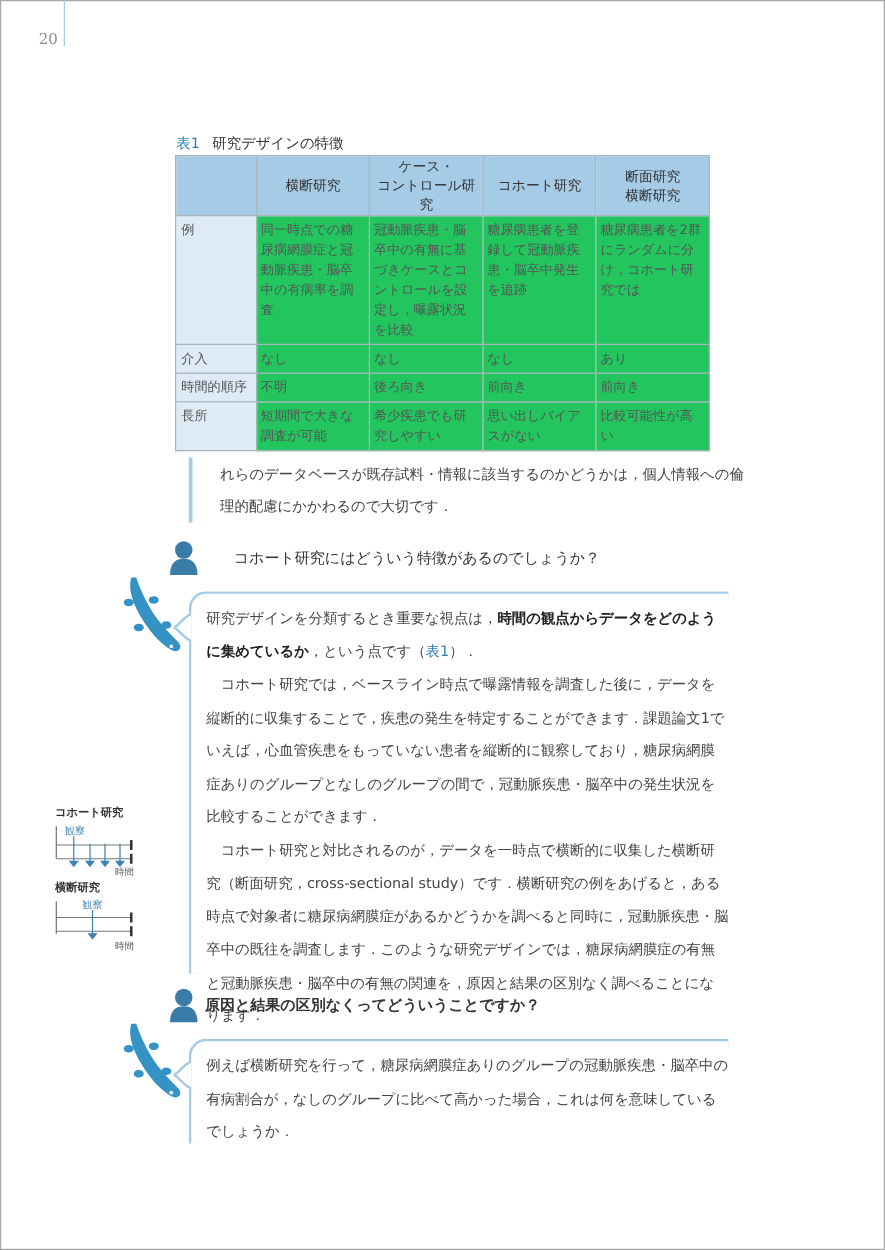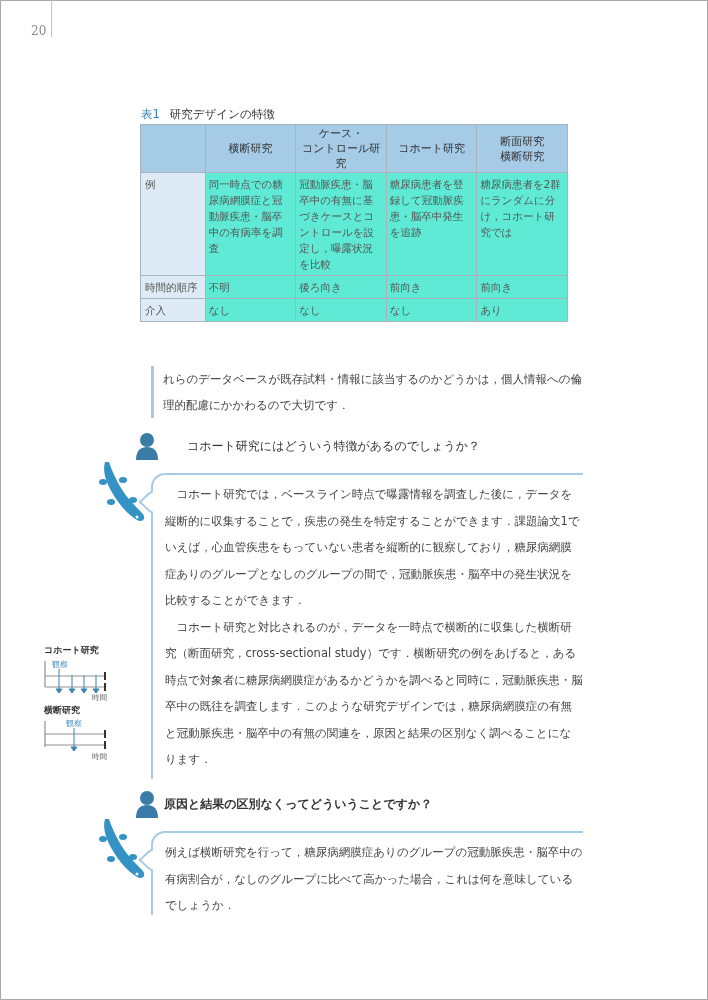--- a/index.html
+++ b/index.html
@@ -7,24 +7,24 @@
   .frame { position:absolute; left:0; top:0; width:706px; height:998px; border:1px solid #a8a8a8; }
   .page-num { position:absolute; left:31px; top:24px; font-family:"DejaVu Serif", serif; font-size:12px; color:#8a8a8a; }
   .page-rule { position:absolute; left:51px; top:0; width:1px; height:37px; background:#a7c9e4; }
 
   .tbl-caption { position:absolute; left:141px; top:107px; font-size:11.5px; color:#333; }
   .tbl-caption .num { color:#2e7fb8; margin-right:10px; }
   table.design { position:absolute; left:140px; top:124px; width:428px; border-collapse:collapse; font-size:10.5px; color:#555; }
   table.design th, table.design td { border:1px solid #a9b3bb; vertical-align:top; line-height:16px; }
   table.design th { background:#a6cbe6; color:#333; font-weight:normal; text-align:center; vertical-align:middle; height:30px; padding:1px 2px; font-size:11px; line-height:15px; }
   table.design td.rowh { background:#deebf6; width:56px; padding:3px 4px; }
-  table.design td { padding:3px 3px; background:#5eead4; }
+  table.design td { padding:3px 3px; background:#22c55e; }
   .col-w { width:86px; }
 
-  .quote-block { position:absolute; left:151px; top:366px; width:420px; border-left:3px solid #a6cbe6; padding-left:9px; font-size:11.5px; line-height:26px; color:#444; }
+  .quote-block { position:absolute; left:151px; top:366px; width:420px; border-left:3px solid #a6cbe6; padding-left:22px; font-size:11.5px; line-height:26px; color:#444; }
 
   .q-head { position:absolute; left:135px; font-size:12px; color:#333; display:flex; align-items:center; }
   .q-head .person { width:24px; height:28px; margin-right:5px; }
   .q1 { top:432px;gap:23px; }
   .q2 { top:790px;font-weight:bold; }
 
   .salamander { position:absolute; width:50px; height:70px; }
   .sal1 { left:97px; top:458px; }
   .sal2 { left:97px; top:815px; }
 
@@ -66,32 +66,39 @@
   </thead>
   <tbody>
     <tr style="height:84px">
       <td class="rowh">例</td>
       <td>同一時点での糖尿病網膜症と冠動脈疾患・脳卒中の有病率を調査</td>
       <td>冠動脈疾患・脳卒中の有無に基づきケースとコントロールを設定し，曝露状況を比較</td>
       <td>糖尿病患者を登録して冠動脈疾患・脳卒中発生を追跡</td>
       <td>糖尿病患者を2群にランダムに分け，コホート研究では</td>
     </tr>
     <tr>
+      <td class="rowh">介入</td>
+      <td>なし</td>
+      <td>なし</td>
+      <td>なし</td>
+      <td>あり</td>
+    </tr>
+    <tr>
       <td class="rowh">時間的順序</td>
       <td>不明</td>
       <td>後ろ向き</td>
       <td>前向き</td>
       <td>前向き</td>
     </tr>
     <tr>
-      <td class="rowh">介入</td>
-      <td>なし</td>
-      <td>なし</td>
-      <td>なし</td>
-      <td>あり</td>
+      <td class="rowh">長所</td>
+      <td>短期間で大きな調査が可能</td>
+      <td>希少疾患でも研究しやすい</td>
+      <td>思い出しバイアスがない</td>
+      <td>比較可能性が高い</td>
     </tr>
   </tbody>
 </table>
 
 <div class="quote-block">
   <span>れらのデータベースが既存試料・情報に該当するのかどうかは，個人情報への倫理的配慮にかかわるので大切です．</span>
 </div>
 
 <div class="q-head q1">
   <svg class="person" viewBox="0 0 24 28">
@@ -107,20 +114,21 @@
   <ellipse cx="26" cy="22" rx="4" ry="3" fill="#3592c4"></ellipse>
   <ellipse cx="14" cy="44" rx="4" ry="3" fill="#3592c4"></ellipse>
   <ellipse cx="36" cy="42" rx="4" ry="3" fill="#3592c4"></ellipse>
   <circle cx="40" cy="59" r="1.5" fill="#fff"></circle>
 </svg>
 
 <div class="bubble b1">
   <svg class="tail" style="left:-14px; top:16px" viewBox="0 0 14 22">
       <path d="M14 0 C6 4 4 10 0 11 C4 12 6 18 14 22" fill="#fff" stroke="#a6cbe6" stroke-width="2"></path>
     </svg>
+  <p><span>研究デザインを分類するとき重要な視点は，</span><b>時間の観点からデータをどのように集めているか</b><span>，という点です（</span><span class="ref">表1</span><span>）．</span></p>
   <p class="ind">コホート研究では，ベースライン時点で曝露情報を調査した後に，データを縦断的に収集することで，疾患の発生を特定することができます．課題論文1でいえば，心血管疾患をもっていない患者を縦断的に観察しており，糖尿病網膜症ありのグループとなしのグループの間で，冠動脈疾患・脳卒中の発生状況を比較することができます．</p>
   <p class="ind">コホート研究と対比されるのが，データを一時点で横断的に収集した横断研究（断面研究，cross-sectional study）です．横断研究の例をあげると，ある時点で対象者に糖尿病網膜症があるかどうかを調べると同時に，冠動脈疾患・脳卒中の既往を調査します．このような研究デザインでは，糖尿病網膜症の有無と冠動脈疾患・脳卒中の有無の関連を，原因と結果の区別なく調べることになります．</p>
 </div>
 
 <div class="side side1">
   <div class="lbl">コホート研究</div>
   <svg width="70" height="44" viewBox="0 0 70 44">
     <text x="8" y="10" font-size="8" fill="#3b84b4">観察</text>
     <line x1="1" y1="4" x2="1" y2="30" stroke="#555" stroke-width="0.8"></line>
     <line x1="1" y1="19" x2="62" y2="19" stroke="#777" stroke-width="0.8"></line>

